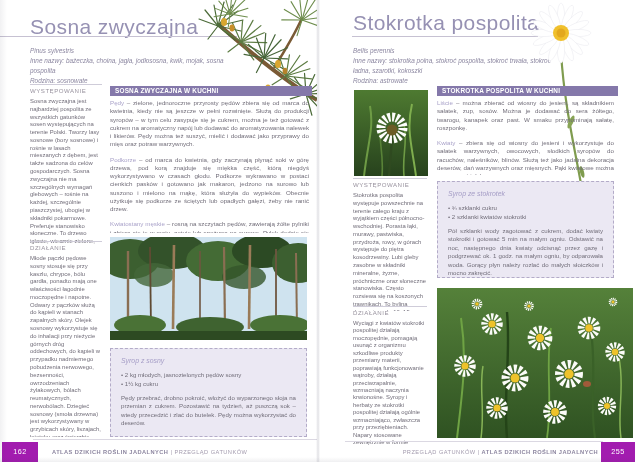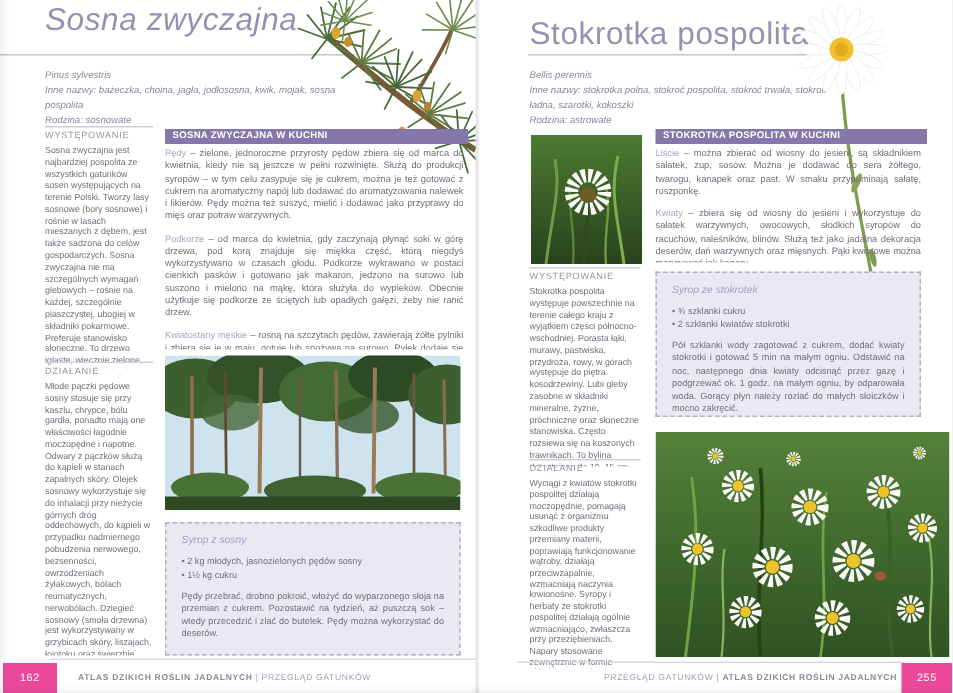--- a/index.html
+++ b/index.html
@@ -21,33 +21,33 @@
   .sec-t{font-size:5.9px;line-height:1.32;color:#716d79;overflow:hidden;}
   .kbar{background:#8478aa;color:#ffffff;font-weight:bold;font-size:6.4px;line-height:10px;height:10px;padding-left:5px;letter-spacing:.2px;white-space:nowrap;overflow:hidden;}
   .kpar{font-size:6.2px;line-height:1.33;color:#716d79;text-align:justify;margin-bottom:7px;}
   .kpar .lead{color:#a9a2c9;}
   .rbox{background:#ebe8f3;border:1px dashed #b3abc8;box-sizing:border-box;padding:8px 10px;overflow:hidden;}
   .rtitle{font-style:italic;font-size:6.9px;color:#a59dc6;margin-bottom:6px;}
   .ring{list-style:none;margin:0;padding:0;font-size:6.1px;color:#716d79;line-height:1.55;}
   .ring li::before{content:"• ";color:#716d79;}
   .rinstr{margin-top:5px;font-size:6.1px;line-height:1.38;color:#716d79;text-align:justify;}
   .f-rule{height:1px;background:#dbd8e2;}
-  .pageno{background:#ec4899;color:#fff;font-size:7.2px;text-align:center;line-height:20px;letter-spacing:.5px;}
+  .pageno{background:#a21caf;color:#fff;font-size:7.2px;text-align:center;line-height:20px;letter-spacing:.5px;}
   .ftext{font-size:5.7px;letter-spacing:.45px;color:#a39bae;white-space:nowrap;}
   .ftext .b{font-weight:bold;color:#8d86a0;}
   .photo{display:block;}
 </style>
 </head>
 <body>
 
 <div class="canvas">
 
   <div class="abs" style="left:0;top:0;width:317px;height:462px;">
 
-    <div class="abs pg-title" style="left:30px;top:2px;font-style:italic;">Sosna zwyczajna</div>
+    <div class="abs pg-title" style="left:30px;top:15px;">Sosna zwyczajna</div>
     <div class="abs t-rule" style="left:0;top:36px;width:237px;"></div>
 
     <div class="abs info" style="left:30px;top:46px;width:208px;">
       <div>Pinus sylvestris</div>
       <div>Inne nazwy: bażeczka, choina, jagła, jodłososna, kwik, mojak, sosna pospolita</div>
       <div>Rodzina: sosnowate</div>
     </div>
 
     <svg class="abs photo" style="left:178px;top:0;" width="139" height="116" viewBox="0 0 139 116">
       <defs>

